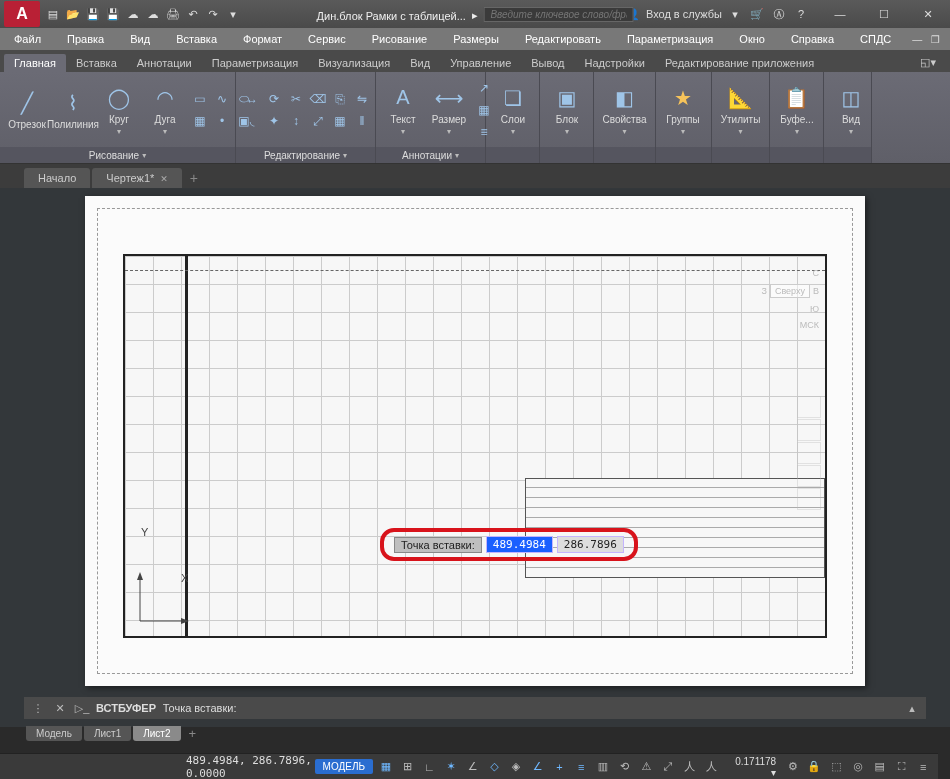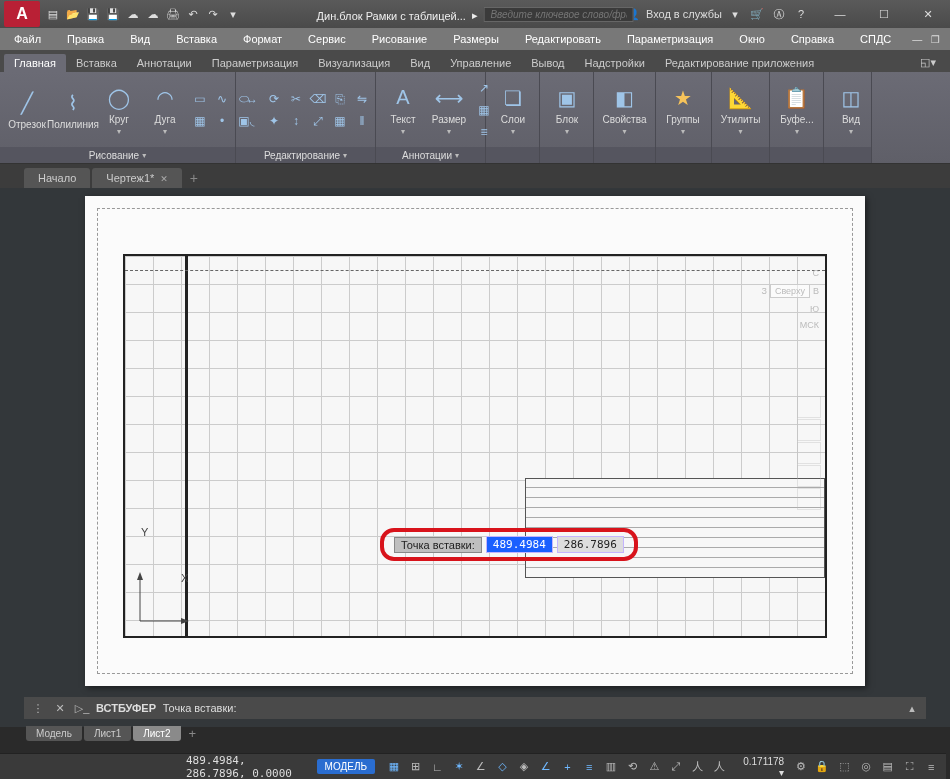--- a/index.html
+++ b/index.html
@@ -78,21 +78,21 @@
 .cmd-ic { width: 16px; height: 16px; display: flex; align-items: center; justify-content: center; color: #bbb; }
 .cmd-prompt { font-family: Consolas, monospace; color: #ddd; }
 
 
 .layout-tabs { position: absolute; left: 26px; bottom: 36px; height: 20px; display: flex; align-items: center; gap: 0; }
 .ltab { background: #555; color: #ccc; font-size: 10px; padding: 2px 10px; border-radius: 0 0 3px 3px; margin-right: 2px; cursor: pointer; }
 .ltab.active { background: #8a8a8a; color: #fff; }
 .ltab-add { color: #888; font-size: 13px; padding: 0 6px; cursor: pointer; }
 
 
-.statusbar { position: absolute; left: 0; right: 4px; bottom: 0; height: 26px; background: #3a3a3a; border-top: 1px solid #222; display: flex; align-items: center; color: #ccc; font-size: 11px; padding: 0 6px; gap: 6px; }
+.statusbar { position: absolute; left: 0; right: 12px; bottom: 0; height: 26px; background: #3a3a3a; border-top: 1px solid #222; display: flex; align-items: center; color: #ccc; font-size: 11px; padding: 0 6px; }
 .coords { color: #ddd; margin-left: 180px; font-family: Consolas, monospace; }
 .model-btn { background: #2a6dd0; color: #fff; padding: 2px 8px; border-radius: 2px; font-size: 10px; }
 .sb-icons { display: flex; gap: 4px; margin-left: 4px; align-items: center; }
 .sb-ic { width: 18px; height: 18px; display: flex; align-items: center; justify-content: center; color: #bbb; border: 1px solid transparent; font-size: 11px; }
 .sb-ic.on { color: #6fb8ff; }
 .scale { color: #ddd; font-size: 10px; margin: 0 4px; text-align: right; }
 </style>
 </head>
 <body>
 

